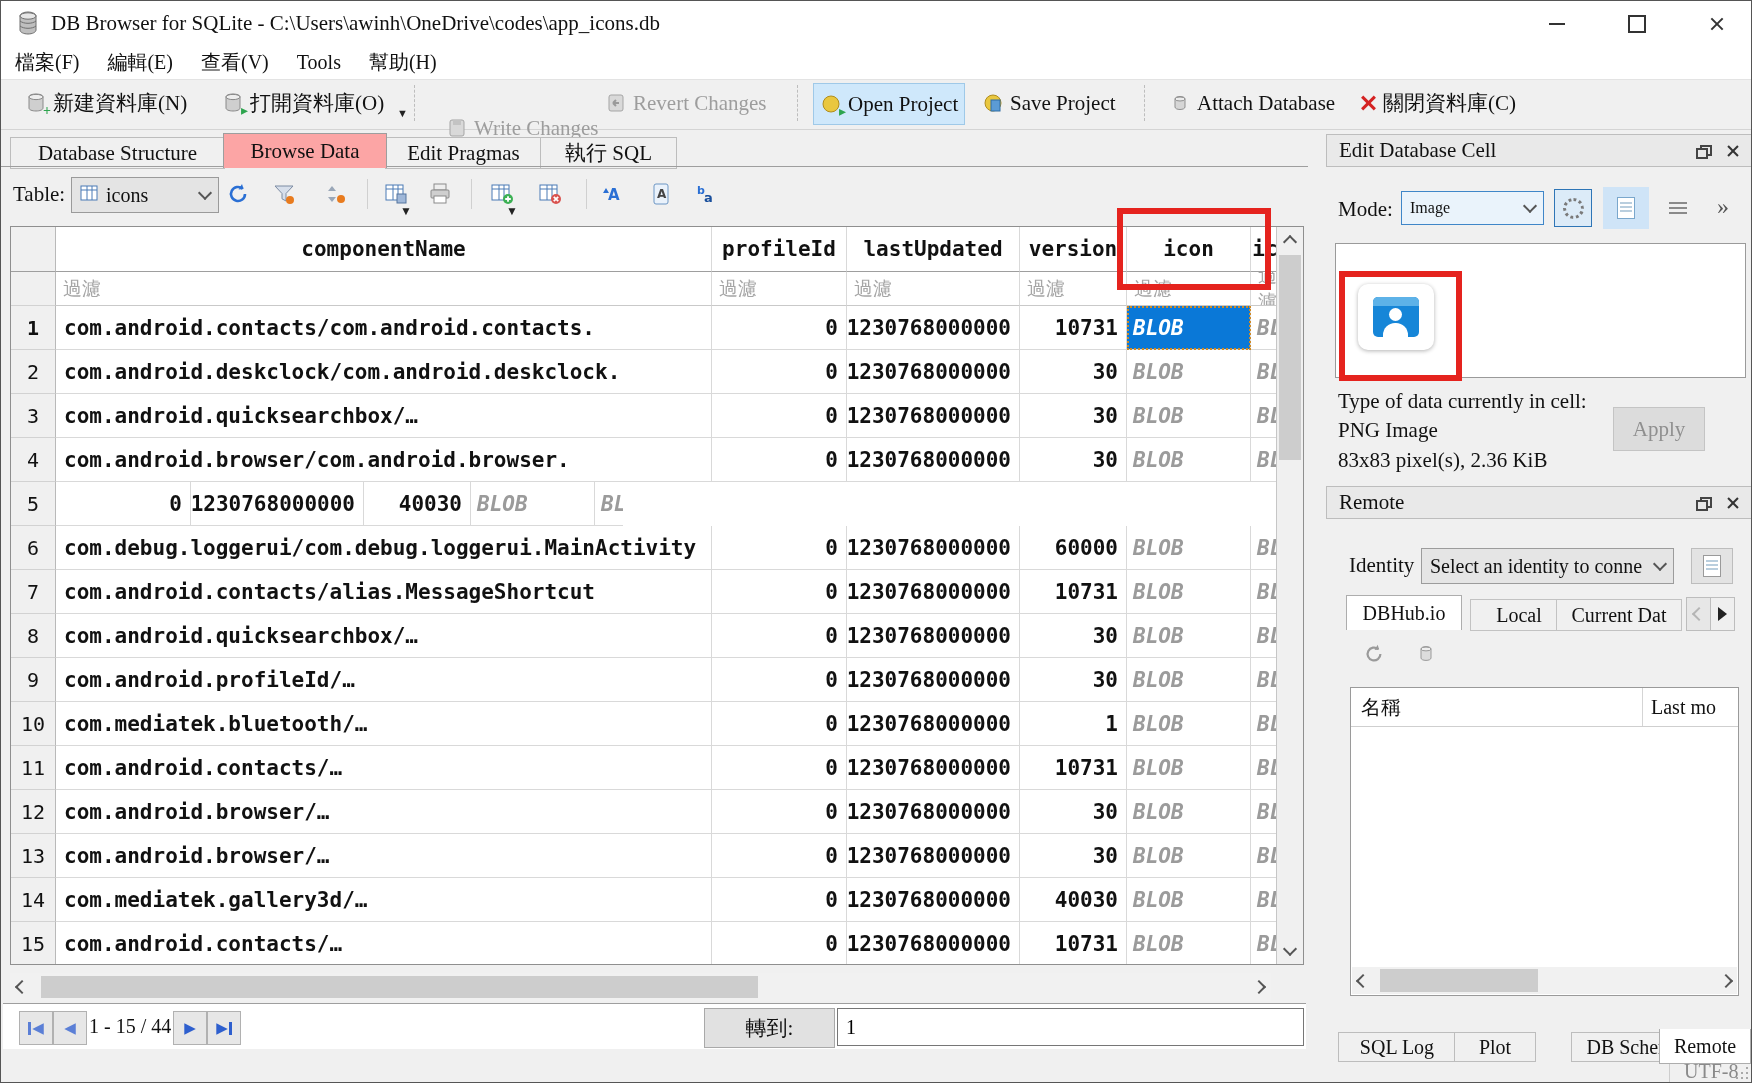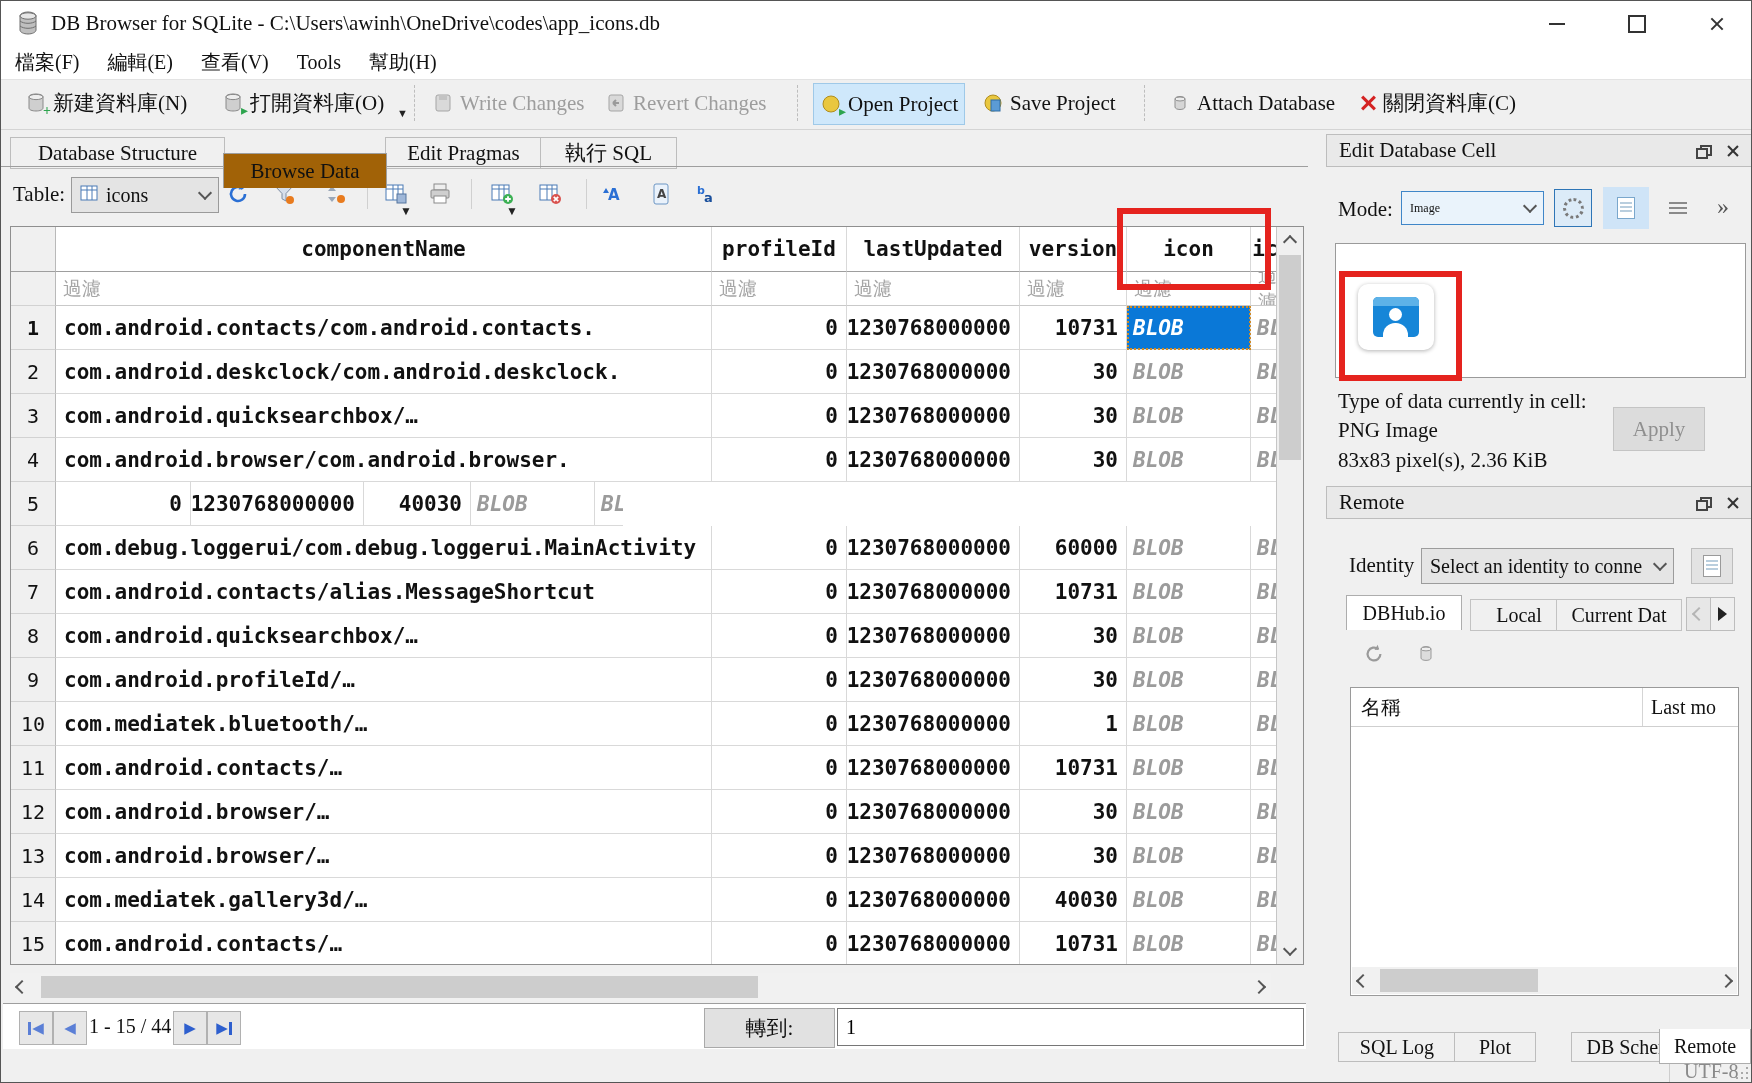--- a/index.html
+++ b/index.html
@@ -30,21 +30,21 @@
   .tb-ico{position:relative;width:22px;height:22px;flex:none;}
   .badge{position:absolute;right:-4px;bottom:-4px;font-size:14px;font-weight:bold;line-height:1;}
   .redx{position:relative;width:18px;height:18px;}
   .redx span{position:absolute;left:8px;top:0;width:3px;height:18px;background:#d42222;}
   .redx span:first-child{transform:rotate(45deg);}
   .redx span:last-child{transform:rotate(-45deg);}
   .mini-drop{position:absolute;font-size:11px;color:#222;}
   
   .tab{position:absolute;display:flex;align-items:center;justify-content:center;font-size:21px;}
   .tab.inactive{top:136px;height:30px;background:#f0f0f0;border:1px solid #bdbdbd;}
-  .tab.active{top:132px;height:34px;background:#a16207;border:1px solid #9e9e9e;border-bottom:none;z-index:3;margin-top:20px;}
+  .tab.active{top:132px;height:34px;background:#fca5a5;border:1px solid #9e9e9e;border-bottom:none;z-index:3;}
   .contentline{left:0;top:165px;width:1307px;height:1px;background:#9e9e9e;z-index:1;}
   
   .lbl{font-size:21px;}
   .combo{background:#e4e4e4;border:1px solid #9a9a9a;display:flex;align-items:center;gap:8px;padding:0 8px;font-size:20px;}
   .chev{display:inline-block;width:8px;height:8px;border-right:2px solid #555;border-bottom:2px solid #555;}
   .chev-d{transform:rotate(45deg);margin-top:-4px;}
   .chev-u{transform:rotate(-135deg);margin-top:4px;}
   .chev-l{transform:rotate(135deg);}
   .chev-r{transform:rotate(-45deg);}
   .bico{position:absolute;top:178px;width:30px;height:30px;display:flex;align-items:center;justify-content:center;}
@@ -96,21 +96,21 @@
   .docktitle{background:#e9e9e9;border:1px solid #bdbdbd;display:flex;align-items:center;padding:0 12px;font-size:21px;}
   .dock-ic{margin-left:auto;display:flex;align-items:center;gap:16px;}
   .float-ic{position:relative;width:14px;height:12px;}
   .float-ic i{position:absolute;display:block;border:2px solid #444;background:#e9e9e9;}
   .float-ic i:first-child{left:4px;top:0;width:8px;height:7px;}
   .float-ic i:last-child{left:0;top:3px;width:8px;height:7px;}
   .xsm{position:relative;width:14px;height:14px;}
   .xsm span{position:absolute;left:6px;top:0;width:2px;height:14px;background:#333;}
   .xsm span:first-child{transform:rotate(45deg);}
   .xsm span:last-child{transform:rotate(-45deg);}
-  .modedd{background:#eaf3fb;border:1px solid #3f86c8;display:flex;align-items:center;font-size:12px;padding:0 8px;}
+  .modedd{background:#eaf3fb;border:1px solid #3f86c8;display:flex;align-items:center;font-size:16px;padding:0 8px;}
   .sqbtn{display:flex;align-items:center;justify-content:center;}
   .gear{width:15px;height:15px;border:3px dotted #7a7a7a;border-radius:50%;}
   .page-ic{width:16px;height:20px;background:#fff;border:1px solid #7aa7cc;position:relative;}
   .page-ic i{position:absolute;left:2px;right:2px;height:2px;background:#b9cede;}
   .page-ic i:nth-child(1){top:4px;} .page-ic i:nth-child(2){top:8px;} .page-ic i:nth-child(3){top:12px;}
   .lines-ic{display:flex;flex-direction:column;gap:3px;}
   .lines-ic i{display:block;width:18px;height:2px;background:#8a8a8a;}
   .prevbox{background:#fff;border:1px solid #9a9a9a;}
   .card{background:#fff;border-radius:10px;box-shadow:0 1px 4px rgba(0,0,0,.30);display:flex;align-items:center;justify-content:center;}
   .contact{position:relative;width:46px;height:40px;background:#1686d8;border-radius:5px;overflow:hidden;}
@@ -194,21 +194,21 @@
           <ellipse cx="11" cy="5" rx="7" ry="2.6" fill="#eee" stroke="#8a8a8a"></ellipse>
         </svg>
       <span class="badge" style="color:#2da44e;">▸</span>
     </span>
     <span>打開資料庫(O)</span>
   </div>
   <span class="mini-drop" style="left:396px;top:106px;">▼</span>
 
   <div class="tsep" style="left:413px;"></div>
 
-  <div class="tbtn disabled" style="left:425px;">
+  <div class="tbtn disabled" style="left:439px;margin-top:25px;">
     <span class="tb-ico">
       <svg width="22" height="22" viewBox="0 0 22 22">
           <rect x="4" y="3" width="14" height="16" rx="2" fill="#d9d9d9" stroke="#a5a5a5"></rect>
           <rect x="7" y="3" width="8" height="5" fill="#c3c3c3"></rect>
         </svg>
     </span>
     <span>Write Changes</span>
   </div>
 
   <div class="tbtn disabled" style="left:598px;">

